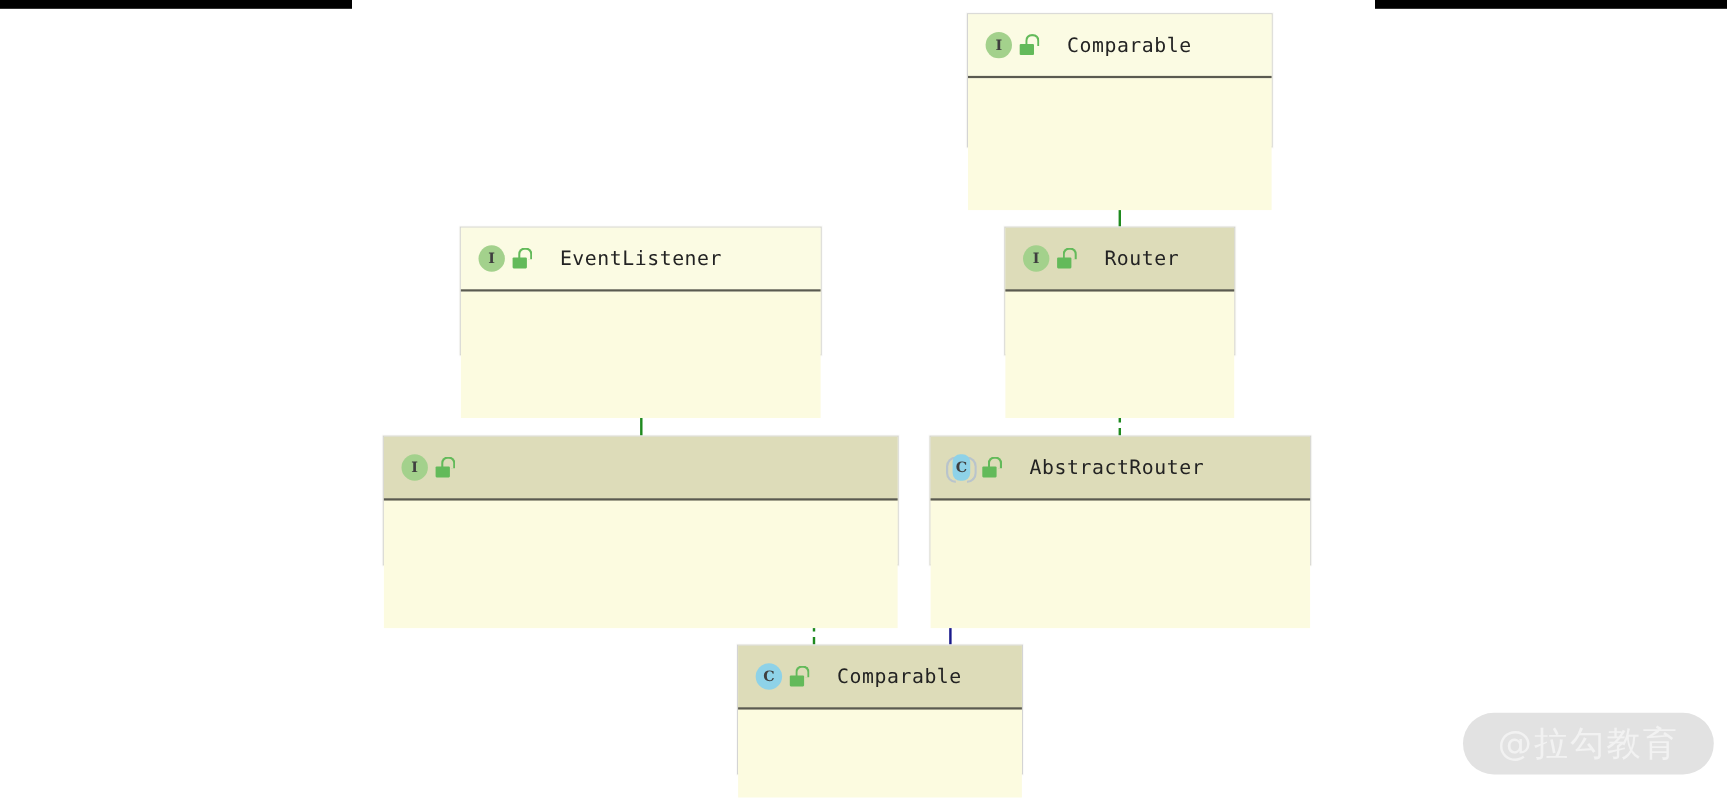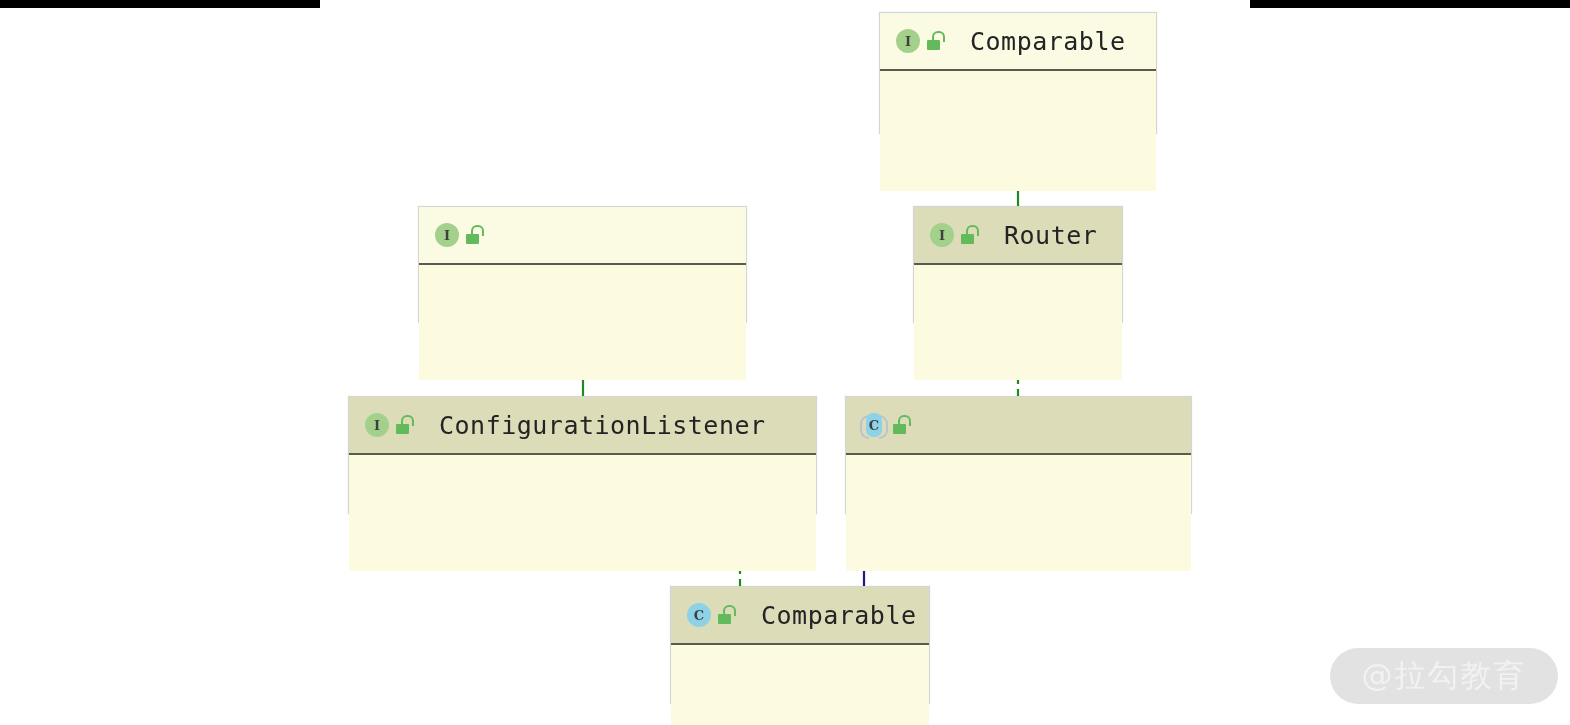--- a/index.html
+++ b/index.html
@@ -118,21 +118,21 @@
   .lock-icon .body {
     position: absolute;
     left: 1px; top: 11px;
     width: 13px; height: 10px;
     background: #63ba5a;
     border-radius: 1px;
   }
 
   .uml-title {
     font-family: "DejaVu Sans Mono", "Liberation Mono", monospace;
-    font-size: 25px;
+    font-size: 18px;
     color: #232323;
     letter-spacing: 0.5px;
     white-space: nowrap;
     margin-left: 14px;
   }
 
   
   #edges {
     position: absolute;
     left: 0; top: 0;
@@ -199,20 +199,21 @@
       </div>
       <div class="uml-box" style="left: 418px; top: 206px; width: 329px; height: 117px;">
         <div class="uml-header cream">
           <span class="type-icon">
             <span class="disc">I</span>
           </span>
           <span class="lock-icon">
             <span class="shackle"></span>
             <span class="body"></span>
           </span>
+          <span class="uml-title">EventListener</span>
         </div>
         <div class="uml-body"></div>
       </div>
       <div class="uml-box" style="left: 913px; top: 206px; width: 210px; height: 117px;">
         <div class="uml-header olive">
           <span class="type-icon">
             <span class="disc">I</span>
           </span>
           <span class="lock-icon">
             <span class="shackle"></span>
@@ -224,35 +225,35 @@
       </div>
       <div class="uml-box" style="left: 348px; top: 396px; width: 469px; height: 118px;">
         <div class="uml-header olive">
           <span class="type-icon">
             <span class="disc">I</span>
           </span>
           <span class="lock-icon">
             <span class="shackle"></span>
             <span class="body"></span>
           </span>
-          <span class="uml-title">ConfigurationListener</span>
         </div>
         <div class="uml-body"></div>
       </div>
       <div class="uml-box" style="left: 845px; top: 396px; width: 347px; height: 118px;">
         <div class="uml-header olive">
           <span class="type-icon abstract">
             <span class="arc-l"></span>
             <span class="arc-r"></span>
             <span class="disc">C</span>
           </span>
           <span class="lock-icon">
             <span class="shackle"></span>
             <span class="body"></span>
           </span>
+          <span class="uml-title">AbstractRouter</span>
         </div>
         <div class="uml-body"></div>
       </div>
       <div class="uml-box" style="left: 670px; top: 586px; width: 260px; height: 118px;">
         <div class="uml-header olive">
           <span class="type-icon cls">
             <span class="disc">C</span>
           </span>
           <span class="lock-icon">
             <span class="shackle"></span>

